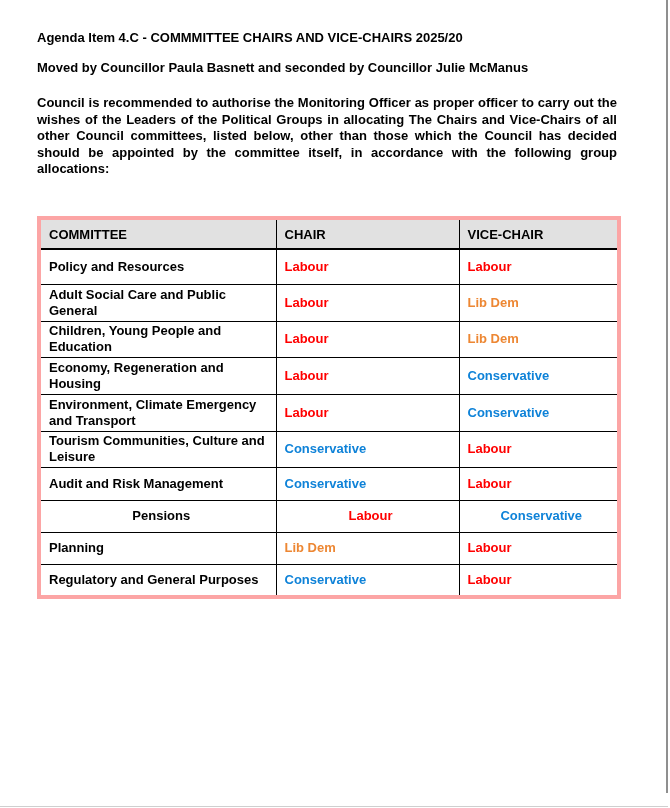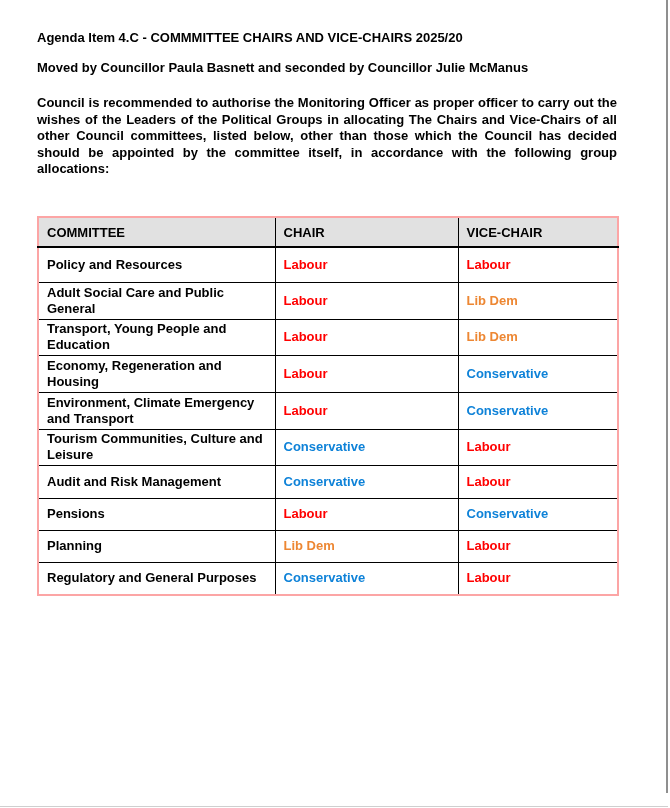--- a/index.html
+++ b/index.html
@@ -54,21 +54,21 @@
     line-height: 16.5px;
     text-align: justify;
   }
   table.committees {
     position: absolute;
     left: 37px;
     top: 216px;
     width: 580px;
     border-collapse: collapse;
     table-layout: fixed;
-    border: 2px solid #fca5a5;
+    border: 4px solid #fca5a5;
   }
   table.committees col.c1 { width: 237px; }
   table.committees col.c2 { width: 183px; }
   table.committees col.c3 { width: 160px; }
   table.committees th {
     background: #e1e1e1;
     height: 28px;
     text-align: left;
     vertical-align: middle;
     padding: 0 2px 0 8px;
@@ -83,21 +83,21 @@
     line-height: 16px;
     border: 1px solid #000000;
   }
   tbody tr:nth-child(1)  { height: 35px; padding-left: 30px; }
   tbody tr:nth-child(2)  { height: 37px; }
   tbody tr:nth-child(3)  { height: 36px; }
   tbody tr:nth-child(4)  { height: 37px; }
   tbody tr:nth-child(5)  { height: 37px; padding-left: 44px; }
   tbody tr:nth-child(6)  { height: 36px; }
   tbody tr:nth-child(7)  { height: 33px; }
-  tbody tr:nth-child(8)  { height: 32px; }
+  tbody tr:nth-child(8)  { height: 32px; text-align: center; }
   tbody tr:nth-child(9)  { height: 32px; }
   tbody tr:nth-child(10) { height: 33px; }
 </style>
 </head>
 <body>
 
 <div class="page">
 
   <div class="doc-title">Agenda Item 4.C - COMMMITTEE CHAIRS AND VICE-CHAIRS 2025/20</div>
 
@@ -123,21 +123,21 @@
         <td>Policy and Resources</td>
         <td style="color: rgb(255, 0, 0);">Labour</td>
         <td style="color: rgb(255, 0, 0);">Labour</td>
       </tr>
       <tr>
         <td>Adult Social Care and Public General</td>
         <td style="color: rgb(255, 0, 0);">Labour</td>
         <td style="color: rgb(237, 135, 51);">Lib Dem</td>
       </tr>
       <tr>
-        <td>Transport, Young People and Education</td>
+        <td>Children, Young People and Education</td>
         <td style="color: rgb(255, 0, 0);">Labour</td>
         <td style="color: rgb(237, 135, 51);">Lib Dem</td>
       </tr>
       <tr>
         <td>Economy, Regeneration and Housing</td>
         <td style="color: rgb(255, 0, 0);">Labour</td>
         <td style="color: rgb(14, 130, 216);">Conservative</td>
       </tr>
       <tr>
         <td>Environment, Climate Emergency and Transport</td>

